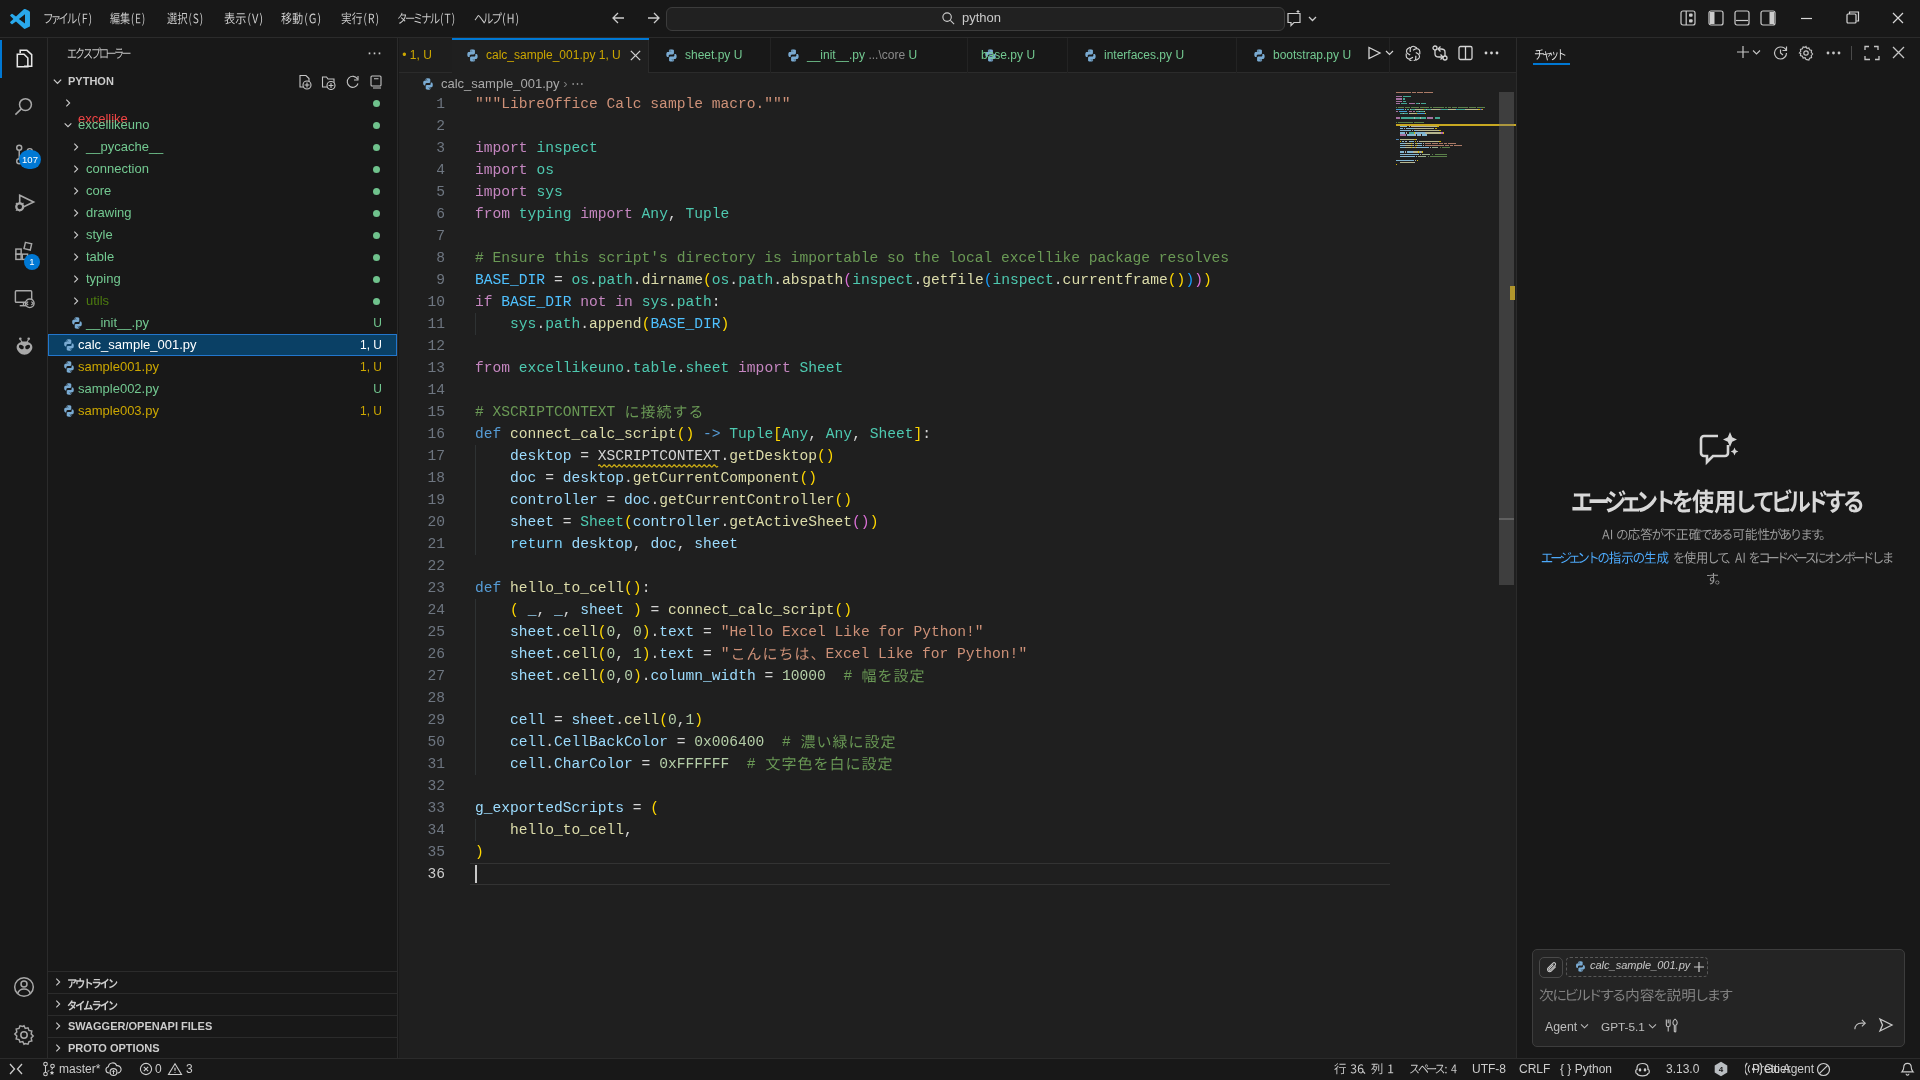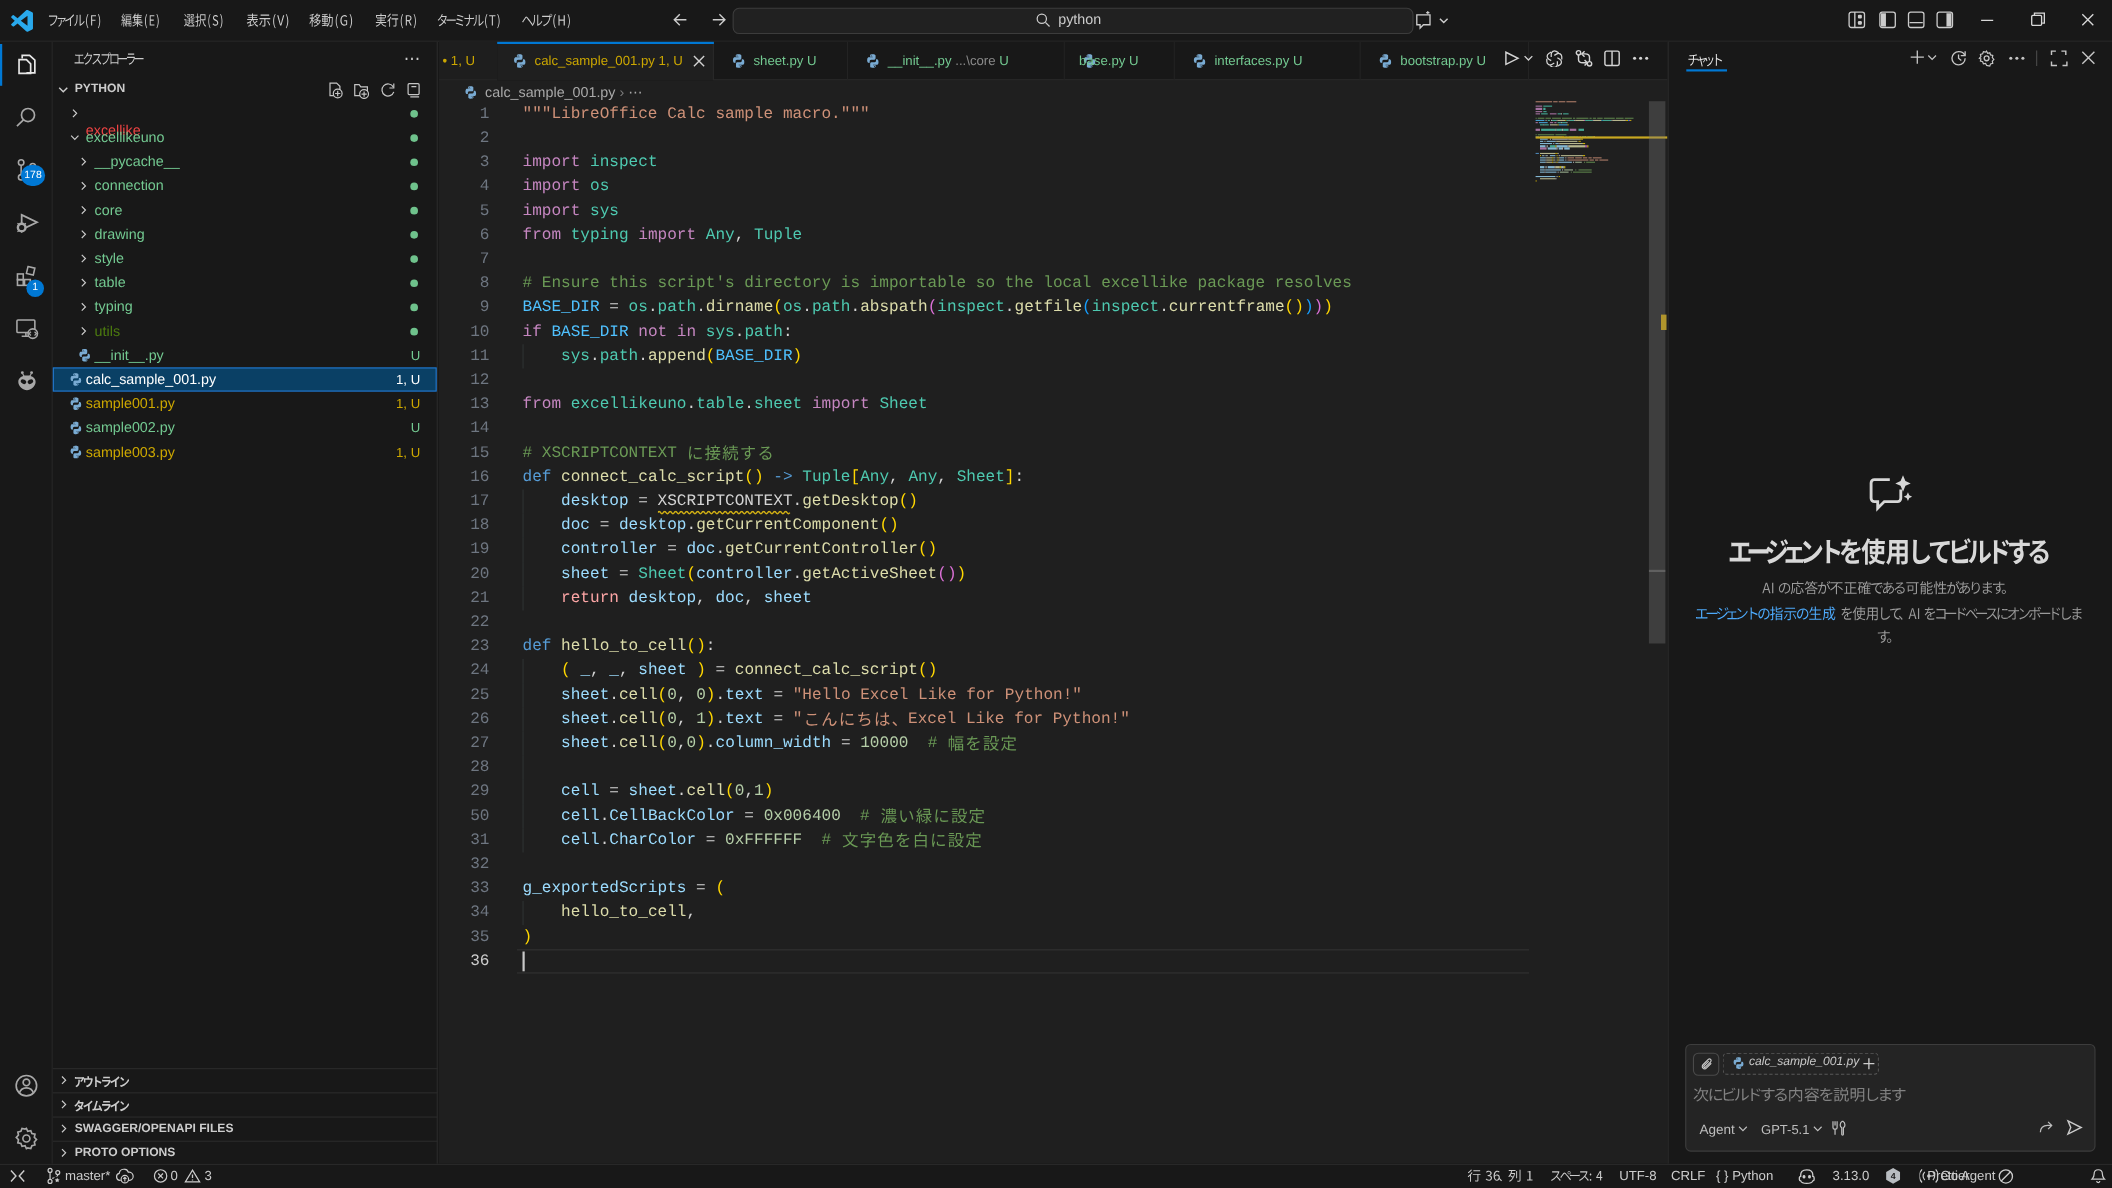--- a/index.html
+++ b/index.html
@@ -98,21 +98,21 @@
 <svg class="ab" style="left:13px;top:95px" width="23" height="23" viewBox="0 0 24 24" fill="none" stroke="#a8a8a8" stroke-width="1.6">
 <circle cx="13" cy="10" r="6.2"></circle>
     <path d="M8.7 14.5 2.5 20.5"></path>
   </svg>
 <svg class="ab" style="left:13px;top:143px" width="23" height="23" viewBox="0 0 24 24" fill="none" stroke="#a8a8a8" stroke-width="1.5">
 <circle cx="6.5" cy="5" r="2.6"></circle>
     <circle cx="6.5" cy="19" r="2.6"></circle>
     <circle cx="17.5" cy="8.5" r="2.6"></circle>
 <path d="M6.5 7.6v8.8M17.5 11.1c0 3-2.5 4.5-8 4.9"></path>
   </svg>
-<div class="ab" style="left:19px;top:150px;width:22px;height:19px;border-radius:10px;background:#0078d4;color:#fff;font-size:9.5px;line-height:19px;text-align:center">178</div>
+<div class="ab" style="left:19px;top:150px;width:22px;height:19px;border-radius:10px;background:#0078d4;color:#fff;font-size:9.5px;line-height:19px;text-align:center">107</div>
 <svg class="ab" style="left:13px;top:191px" width="23" height="23" viewBox="0 0 24 24" fill="none" stroke="#a8a8a8" stroke-width="1.5">
 <path d="M7 4.5 21.5 11.5 7 18.5z" stroke-width="1.7"></path>
 <circle cx="7" cy="16.5" r="4" fill="#181818"></circle>
     <circle cx="7" cy="16.5" r="3.2"></circle>
     <path d="M7 13.3v-1.8M5 14l-2-1.5M5 19l-2 1.5M9 14l2-1.5M7 19.7v1.8" stroke-width="1.2"></path>
   </svg>
 <svg class="ab" style="left:13px;top:239px" width="23" height="23" viewBox="0 0 24 24" fill="none" stroke="#a8a8a8" stroke-width="1.5">
 <rect x="3" y="10.5" width="5.5" height="5.5"></rect>
     <rect x="3" y="17" width="5.5" height="5.5" transform="translate(0,-1.2)"></rect>
     <rect x="9.7" y="15.8" width="5.5" height="5.5"></rect>
@@ -418,21 +418,21 @@
 <div class="cl" style="left:475.0px;top:357px"><span style="color:#C586C0">from </span><span style="color:#4EC9B0">excellikeuno</span><span style="color:#D4D4D4">.</span><span style="color:#4EC9B0">table</span><span style="color:#D4D4D4">.</span><span style="color:#4EC9B0">sheet </span><span style="color:#C586C0">import </span><span style="color:#4EC9B0">Sheet</span></div>
 <div class="cl" style="left:475.0px;top:401px"><span style="color:#6A9955"># XSCRIPTCONTEXT </span></div>
 <svg style="position:absolute;left:624.2px;top:402.3px;overflow:visible" width="80" height="20">
     <path transform="translate(0,15.30)" fill="#6A9955" d="M7.3 -10.1V-8.9C9.0 -8.7 11.9 -8.7 13.5 -8.9V-10.1C12.0 -9.9 9.0 -9.9 7.3 -10.1ZM7.9 -4.0 6.8 -4.1C6.7 -3.4 6.6 -2.9 6.6 -2.4C6.6 -0.9 7.7 -0.1 10.2 -0.1C11.8 -0.1 13.0 -0.2 14.0 -0.4L14.0 -1.7C12.7 -1.4 11.6 -1.3 10.2 -1.3C8.2 -1.3 7.7 -1.9 7.7 -2.6C7.7 -3.0 7.8 -3.5 7.9 -4.0ZM4.5 -11.3 3.1 -11.4C3.1 -11.1 3.1 -10.7 3.0 -10.3C2.9 -9.1 2.4 -6.5 2.4 -4.3C2.4 -2.3 2.6 -0.6 2.9 0.5L4.0 0.4C4.0 0.3 4.0 0.1 3.9 -0.1C3.9 -0.3 4.0 -0.6 4.0 -0.8C4.2 -1.5 4.7 -3.1 5.1 -4.1L4.5 -4.6C4.2 -4.0 3.8 -3.1 3.6 -2.4C3.5 -3.2 3.5 -3.8 3.5 -4.5C3.5 -6.2 3.9 -8.9 4.2 -10.3C4.3 -10.5 4.4 -11.0 4.5 -11.3Z M19.2 -12.6V-9.6H17.2V-8.5H19.2V-5.2L16.9 -4.6L17.2 -3.5L19.2 -4.1V-0.2C19.2 0.0 19.1 0.1 18.9 0.1C18.7 0.1 18.1 0.1 17.4 0.1C17.6 0.4 17.7 0.9 17.8 1.2C18.8 1.2 19.4 1.2 19.8 1.0C20.1 0.8 20.3 0.5 20.3 -0.2V-4.5L21.6 -4.9V-4.0H23.8C23.4 -3.1 22.9 -2.2 22.6 -1.6L23.6 -1.2L23.8 -1.6C24.4 -1.5 25.0 -1.2 25.7 -0.9C24.6 -0.3 23.2 0.1 21.2 0.3C21.4 0.5 21.6 0.9 21.7 1.2C24.0 0.9 25.6 0.4 26.8 -0.5C28.0 0.1 29.1 0.7 29.8 1.2L30.5 0.4C29.8 -0.1 28.8 -0.7 27.6 -1.2C28.3 -1.9 28.8 -2.9 29.0 -4.0H30.8V-5.0H25.5L26.1 -6.5H30.9V-7.5H28.1C28.5 -8.2 28.8 -9.1 29.1 -10.0L28.6 -10.0H30.4V-11.0H26.8V-12.6H25.7V-11.0H22.1V-10.0H24.2L23.5 -9.9C23.8 -9.1 24.1 -8.1 24.1 -7.5H21.5V-6.5H24.9L24.3 -5.0H21.9L21.7 -6.0L20.3 -5.6V-8.5H21.7V-9.6H20.3V-12.6ZM24.5 -10.0H28.0C27.8 -9.3 27.4 -8.2 27.1 -7.5L27.5 -7.5H24.8L25.2 -7.6C25.1 -8.2 24.8 -9.2 24.5 -10.0ZM25.0 -4.0H27.9C27.6 -3.1 27.2 -2.3 26.6 -1.6C25.8 -2.0 25.0 -2.3 24.2 -2.5Z M43.4 -4.9V-0.3C43.4 0.8 43.7 1.1 44.7 1.1C44.9 1.1 45.7 1.1 45.9 1.1C46.7 1.1 47.0 0.6 47.1 -1.3C46.8 -1.4 46.4 -1.5 46.1 -1.7C46.1 -0.1 46.1 0.1 45.8 0.1C45.6 0.1 45.0 0.1 44.8 0.1C44.5 0.1 44.5 0.1 44.5 -0.3V-4.9ZM40.7 -4.9V-3.9C40.7 -2.8 40.4 -0.9 37.7 0.4C38.0 0.7 38.3 1.0 38.5 1.2C41.4 -0.2 41.7 -2.4 41.7 -3.9V-4.9ZM36.9 -3.8C37.3 -3.0 37.6 -1.8 37.7 -1.1L38.6 -1.3C38.5 -2.1 38.2 -3.2 37.8 -4.1ZM33.8 -4.0C33.7 -2.7 33.4 -1.4 32.9 -0.4C33.1 -0.4 33.6 -0.2 33.8 -0.0C34.2 -1.0 34.6 -2.4 34.8 -3.9ZM39.2 -8.9V-7.9H46.2V-8.9H43.2V-10.2H46.7V-11.2H43.2V-12.6H42.1V-11.2H38.7V-10.2H42.1V-8.9ZM32.9 -6.0 33.1 -5.0 35.4 -5.1V1.2H36.4V-5.2L37.6 -5.2C37.7 -4.9 37.9 -4.6 37.9 -4.3L38.8 -4.7V-4.2H39.7V-6.0H45.8V-4.2H46.8V-6.9H38.8V-4.9C38.5 -5.7 37.9 -6.9 37.4 -7.8L36.5 -7.5C36.8 -7.1 37.0 -6.6 37.2 -6.2L35.0 -6.1C36.1 -7.3 37.2 -9.1 38.1 -10.4L37.1 -10.9C36.7 -10.1 36.1 -9.1 35.5 -8.1C35.3 -8.5 35.0 -8.8 34.7 -9.1C35.3 -10.0 35.9 -11.2 36.4 -12.2L35.4 -12.6C35.1 -11.8 34.6 -10.6 34.1 -9.8L33.6 -10.2L33.1 -9.5C33.7 -8.8 34.5 -8.0 34.9 -7.3C34.6 -6.8 34.3 -6.4 34.0 -6.0Z M57.0 -5.6C57.2 -4.2 56.6 -3.5 55.7 -3.5C54.9 -3.5 54.2 -4.0 54.2 -5.0C54.2 -5.9 54.9 -6.5 55.7 -6.5C56.3 -6.5 56.8 -6.3 57.0 -5.6ZM49.9 -9.8 50.0 -8.6C51.8 -8.8 54.4 -8.9 56.7 -8.9L56.7 -7.4C56.4 -7.5 56.1 -7.5 55.7 -7.5C54.3 -7.5 53.0 -6.4 53.0 -4.9C53.0 -3.3 54.2 -2.4 55.5 -2.4C56.0 -2.4 56.5 -2.6 56.8 -2.8C56.2 -1.5 54.8 -0.6 52.8 -0.2L53.8 0.8C57.3 -0.2 58.3 -2.5 58.3 -4.5C58.3 -5.3 58.2 -5.9 57.8 -6.4L57.8 -8.9H58.0C60.2 -8.9 61.6 -8.9 62.4 -8.8L62.4 -9.9C61.7 -9.9 59.9 -10.0 58.0 -10.0H57.8L57.8 -10.9C57.8 -11.1 57.9 -11.7 57.9 -11.9H56.5C56.6 -11.8 56.6 -11.3 56.6 -10.9L56.7 -9.9C54.4 -9.9 51.6 -9.8 49.9 -9.8Z M73.2 -0.5C72.8 -0.4 72.4 -0.4 72.0 -0.4C70.8 -0.4 70.0 -0.9 70.0 -1.6C70.0 -2.1 70.5 -2.5 71.2 -2.5C72.3 -2.5 73.1 -1.7 73.2 -0.5ZM68.1 -11.1 68.1 -9.8C68.4 -9.9 68.8 -9.9 69.1 -9.9C69.9 -9.9 72.9 -10.1 73.7 -10.1C72.9 -9.4 71.1 -7.9 70.2 -7.2C69.3 -6.4 67.4 -4.8 66.2 -3.8L67.0 -2.9C68.9 -4.9 70.3 -5.9 72.8 -5.9C74.7 -5.9 76.1 -4.8 76.1 -3.3C76.1 -2.1 75.5 -1.2 74.3 -0.8C74.1 -2.2 73.1 -3.4 71.2 -3.4C69.8 -3.4 68.9 -2.5 68.9 -1.5C68.9 -0.2 70.1 0.6 72.2 0.6C75.4 0.6 77.3 -0.9 77.3 -3.3C77.3 -5.4 75.6 -6.9 73.1 -6.9C72.4 -6.9 71.7 -6.8 71.0 -6.5C72.2 -7.5 74.2 -9.3 74.9 -9.8C75.2 -10.0 75.5 -10.2 75.8 -10.4L75.1 -11.3C74.9 -11.3 74.7 -11.2 74.3 -11.2C73.5 -11.1 69.9 -11.0 69.1 -11.0C68.8 -11.0 68.4 -11.0 68.1 -11.1Z"></path>
   </svg>
 <div class="cl" style="left:475.0px;top:423px"><span style="color:#569CD6">def </span><span style="color:#DCDCAA">connect_calc_script</span><span style="color:#FFD700">(</span><span style="color:#FFD700">)</span><span style="color:#D4D4D4"> </span><span style="color:#569CD6">-&gt;</span><span style="color:#D4D4D4"> </span><span style="color:#4EC9B0">Tuple</span><span style="color:#FFD700">[</span><span style="color:#4EC9B0">Any</span><span style="color:#D4D4D4">, </span><span style="color:#4EC9B0">Any</span><span style="color:#D4D4D4">, </span><span style="color:#4EC9B0">Sheet</span><span style="color:#FFD700">]</span><span style="color:#D4D4D4">:</span></div>
 <div class="cl" style="left:475.0px;top:445px"><span style="color:#D4D4D4">    </span><span style="color:#9CDCFE">desktop</span><span style="color:#D4D4D4"> = </span><span style="color:#D4D4D4">XSCRIPTCONTEXT</span><span style="color:#D4D4D4">.</span><span style="color:#DCDCAA">getDesktop</span><span style="color:#FFD700">(</span><span style="color:#FFD700">)</span></div>
 <div class="cl" style="left:475.0px;top:467px"><span style="color:#D4D4D4">    </span><span style="color:#9CDCFE">doc</span><span style="color:#D4D4D4"> = </span><span style="color:#9CDCFE">desktop</span><span style="color:#D4D4D4">.</span><span style="color:#DCDCAA">getCurrentComponent</span><span style="color:#FFD700">(</span><span style="color:#FFD700">)</span></div>
 <div class="cl" style="left:475.0px;top:489px"><span style="color:#D4D4D4">    </span><span style="color:#9CDCFE">controller</span><span style="color:#D4D4D4"> = </span><span style="color:#9CDCFE">doc</span><span style="color:#D4D4D4">.</span><span style="color:#DCDCAA">getCurrentController</span><span style="color:#FFD700">(</span><span style="color:#FFD700">)</span></div>
 <div class="cl" style="left:475.0px;top:511px"><span style="color:#D4D4D4">    </span><span style="color:#9CDCFE">sheet</span><span style="color:#D4D4D4"> = </span><span style="color:#4EC9B0">Sheet</span><span style="color:#FFD700">(</span><span style="color:#9CDCFE">controller</span><span style="color:#D4D4D4">.</span><span style="color:#DCDCAA">getActiveSheet</span><span style="color:#DA70D6">(</span><span style="color:#DA70D6">)</span><span style="color:#FFD700">)</span></div>
-<div class="cl" style="left:475.0px;top:533px"><span style="color:#D4D4D4">    </span><span style="color:#fca5a5">return </span><span style="color:#9CDCFE">desktop</span><span style="color:#D4D4D4">, </span><span style="color:#9CDCFE">doc</span><span style="color:#D4D4D4">, </span><span style="color:#9CDCFE">sheet</span></div>
+<div class="cl" style="left:475.0px;top:533px"><span style="color:#D4D4D4">    </span><span style="color:#7dd3fc">return </span><span style="color:#9CDCFE">desktop</span><span style="color:#D4D4D4">, </span><span style="color:#9CDCFE">doc</span><span style="color:#D4D4D4">, </span><span style="color:#9CDCFE">sheet</span></div>
 <div class="cl" style="left:475.0px;top:577px"><span style="color:#569CD6">def </span><span style="color:#DCDCAA">hello_to_cell</span><span style="color:#FFD700">(</span><span style="color:#FFD700">)</span><span style="color:#D4D4D4">:</span></div>
 <div class="cl" style="left:475.0px;top:599px"><span style="color:#D4D4D4">    </span><span style="color:#FFD700">( </span><span style="color:#9CDCFE">_</span><span style="color:#D4D4D4">, </span><span style="color:#9CDCFE">_</span><span style="color:#D4D4D4">, </span><span style="color:#9CDCFE">sheet</span><span style="color:#FFD700"> )</span><span style="color:#D4D4D4"> = </span><span style="color:#DCDCAA">connect_calc_script</span><span style="color:#FFD700">(</span><span style="color:#FFD700">)</span></div>
 <div class="cl" style="left:475.0px;top:621px"><span style="color:#D4D4D4">    </span><span style="color:#9CDCFE">sheet</span><span style="color:#D4D4D4">.</span><span style="color:#DCDCAA">cell</span><span style="color:#FFD700">(</span><span style="color:#B5CEA8">0</span><span style="color:#D4D4D4">, </span><span style="color:#B5CEA8">0</span><span style="color:#FFD700">)</span><span style="color:#D4D4D4">.</span><span style="color:#9CDCFE">text</span><span style="color:#D4D4D4"> = </span><span style="color:#CE9178">"Hello Excel Like for Python!"</span></div>
 <div class="cl" style="left:475.0px;top:643px"><span style="color:#D4D4D4">    </span><span style="color:#9CDCFE">sheet</span><span style="color:#D4D4D4">.</span><span style="color:#DCDCAA">cell</span><span style="color:#FFD700">(</span><span style="color:#B5CEA8">0</span><span style="color:#D4D4D4">, </span><span style="color:#B5CEA8">1</span><span style="color:#FFD700">)</span><span style="color:#D4D4D4">.</span><span style="color:#9CDCFE">text</span><span style="color:#D4D4D4"> = </span><span style="color:#CE9178">"</span></div>
 <svg style="position:absolute;left:729.5px;top:644.3px;overflow:visible" width="96" height="20">
     <path transform="translate(0,15.30)" fill="#CE9178" d="M4.0 -10.5V-9.3C5.2 -9.2 6.5 -9.1 8.0 -9.1C9.4 -9.1 11.0 -9.2 12.0 -9.3V-10.5C11.0 -10.4 9.4 -10.3 8.0 -10.3C6.5 -10.3 5.1 -10.4 4.0 -10.5ZM4.6 -4.5 3.4 -4.6C3.3 -4.0 3.1 -3.3 3.1 -2.5C3.1 -0.6 4.9 0.4 7.9 0.4C10.0 0.4 11.9 0.1 13.0 -0.1L13.0 -1.4C11.9 -1.1 9.9 -0.8 7.9 -0.8C5.5 -0.8 4.3 -1.6 4.3 -2.8C4.3 -3.3 4.4 -3.9 4.6 -4.5Z M24.7 -11.1 23.4 -11.7C23.2 -11.2 23.0 -10.9 22.8 -10.5C22.0 -9.1 18.7 -2.9 17.6 0.1L18.9 0.6C19.1 -0.2 19.8 -1.9 20.2 -2.9C20.8 -4.0 21.9 -5.2 23.1 -5.2C23.8 -5.2 24.2 -4.9 24.2 -4.2C24.3 -3.4 24.3 -2.2 24.3 -1.3C24.4 -0.5 24.9 0.6 26.5 0.6C28.6 0.6 29.9 -1.1 30.7 -3.5L29.7 -4.3C29.3 -2.8 28.3 -0.7 26.7 -0.7C26.0 -0.7 25.5 -1.0 25.5 -1.8C25.4 -2.5 25.4 -3.6 25.4 -4.5C25.4 -5.7 24.6 -6.3 23.6 -6.3C22.9 -6.3 22.1 -6.1 21.4 -5.4C22.2 -6.9 23.6 -9.4 24.2 -10.4C24.4 -10.7 24.6 -10.9 24.7 -11.1Z M39.3 -10.1V-8.9C41.0 -8.7 43.9 -8.7 45.5 -8.9V-10.1C44.0 -9.9 41.0 -9.9 39.3 -10.1ZM39.9 -4.0 38.8 -4.1C38.7 -3.4 38.6 -2.9 38.6 -2.4C38.6 -0.9 39.7 -0.1 42.2 -0.1C43.8 -0.1 45.0 -0.2 46.0 -0.4L46.0 -1.7C44.7 -1.4 43.6 -1.3 42.2 -1.3C40.2 -1.3 39.7 -1.9 39.7 -2.6C39.7 -3.0 39.8 -3.5 39.9 -4.0ZM36.5 -11.3 35.1 -11.4C35.1 -11.1 35.1 -10.7 35.0 -10.3C34.9 -9.1 34.4 -6.5 34.4 -4.3C34.4 -2.3 34.6 -0.6 34.9 0.5L36.0 0.4C36.0 0.3 36.0 0.1 36.0 -0.1C35.9 -0.3 36.0 -0.6 36.0 -0.8C36.2 -1.5 36.7 -3.1 37.1 -4.1L36.5 -4.6C36.2 -4.0 35.8 -3.1 35.6 -2.4C35.5 -3.2 35.5 -3.8 35.5 -4.5C35.5 -6.2 35.9 -8.9 36.2 -10.3C36.3 -10.5 36.4 -11.0 36.5 -11.3Z M50.2 -9.8 50.2 -8.7C51.1 -8.6 52.0 -8.5 53.0 -8.5H53.1C52.7 -6.8 52.1 -4.7 51.3 -3.2L52.4 -2.8C52.6 -3.0 52.7 -3.2 52.9 -3.5C53.9 -4.7 55.5 -5.3 57.3 -5.3C59.1 -5.3 60.0 -4.4 60.0 -3.3C60.0 -0.8 56.6 -0.2 53.2 -0.7L53.5 0.5C58.0 1.0 61.2 -0.2 61.2 -3.3C61.2 -5.1 59.9 -6.3 57.5 -6.3C55.9 -6.3 54.5 -5.9 53.2 -5.0C53.6 -5.9 53.9 -7.3 54.2 -8.5C56.1 -8.6 58.5 -8.9 60.3 -9.2L60.3 -10.3C58.4 -9.9 56.2 -9.7 54.4 -9.6L54.6 -10.5C54.6 -10.9 54.7 -11.3 54.8 -11.7L53.5 -11.8C53.5 -11.4 53.5 -11.1 53.5 -10.6L53.3 -9.6H53.0C52.1 -9.6 51.0 -9.7 50.2 -9.8Z M68.3 -11.5 67.0 -11.6C67.0 -11.2 67.0 -10.8 66.9 -10.5C66.7 -9.3 66.2 -6.4 66.2 -4.2C66.2 -2.2 66.5 -0.5 66.8 0.6L67.8 0.5C67.8 0.3 67.8 0.1 67.8 -0.0C67.8 -0.2 67.8 -0.5 67.9 -0.7C68.0 -1.5 68.6 -3.0 68.9 -4.0L68.3 -4.5C68.1 -3.9 67.7 -3.0 67.5 -2.3C67.4 -3.0 67.3 -3.7 67.3 -4.4C67.3 -6.1 67.8 -9.0 68.1 -10.4C68.1 -10.7 68.2 -11.2 68.3 -11.5ZM74.6 -2.8 74.7 -2.2C74.7 -1.3 74.3 -0.6 73.0 -0.6C71.9 -0.6 71.2 -1.0 71.2 -1.8C71.2 -2.5 72.0 -3.0 73.1 -3.0C73.7 -3.0 74.2 -2.9 74.6 -2.8ZM75.7 -11.5H74.4C74.4 -11.3 74.4 -10.9 74.4 -10.6V-8.8L73.0 -8.7C72.1 -8.7 71.3 -8.8 70.5 -8.9V-7.7C71.4 -7.7 72.2 -7.6 73.0 -7.6L74.4 -7.7C74.5 -6.4 74.5 -5.0 74.6 -3.8C74.2 -3.9 73.7 -3.9 73.2 -3.9C71.2 -3.9 70.1 -2.9 70.1 -1.7C70.1 -0.3 71.2 0.5 73.2 0.5C75.3 0.5 75.8 -0.7 75.8 -1.9V-2.3C76.6 -1.8 77.3 -1.2 78.1 -0.5L78.8 -1.5C78.0 -2.2 77.0 -3.0 75.8 -3.5C75.7 -4.7 75.6 -6.2 75.6 -7.7C76.5 -7.8 77.4 -7.9 78.2 -8.0V-9.2C77.4 -9.0 76.5 -8.9 75.6 -8.8C75.6 -9.5 75.6 -10.2 75.6 -10.7C75.7 -10.9 75.7 -11.2 75.7 -11.5Z M84.6 0.8 85.6 -0.0C84.7 -1.1 83.3 -2.5 82.3 -3.4L81.3 -2.5C82.3 -1.6 83.6 -0.3 84.6 0.8Z"></path>
   </svg>
 <div class="cl" style="left:825.5px;top:643px"><span style="color:#CE9178">Excel Like for Python!"</span></div>
 <div class="cl" style="left:475.0px;top:665px"><span style="color:#D4D4D4">    </span><span style="color:#9CDCFE">sheet</span><span style="color:#D4D4D4">.</span><span style="color:#DCDCAA">cell</span><span style="color:#FFD700">(</span><span style="color:#B5CEA8">0</span><span style="color:#D4D4D4">,</span><span style="color:#B5CEA8">0</span><span style="color:#FFD700">)</span><span style="color:#D4D4D4">.</span><span style="color:#9CDCFE">column_width</span><span style="color:#D4D4D4"> = </span><span style="color:#B5CEA8">10000</span><span style="color:#6A9955">  # </span></div>
 <svg style="position:absolute;left:861.2px;top:666.3px;overflow:visible" width="64" height="20">

